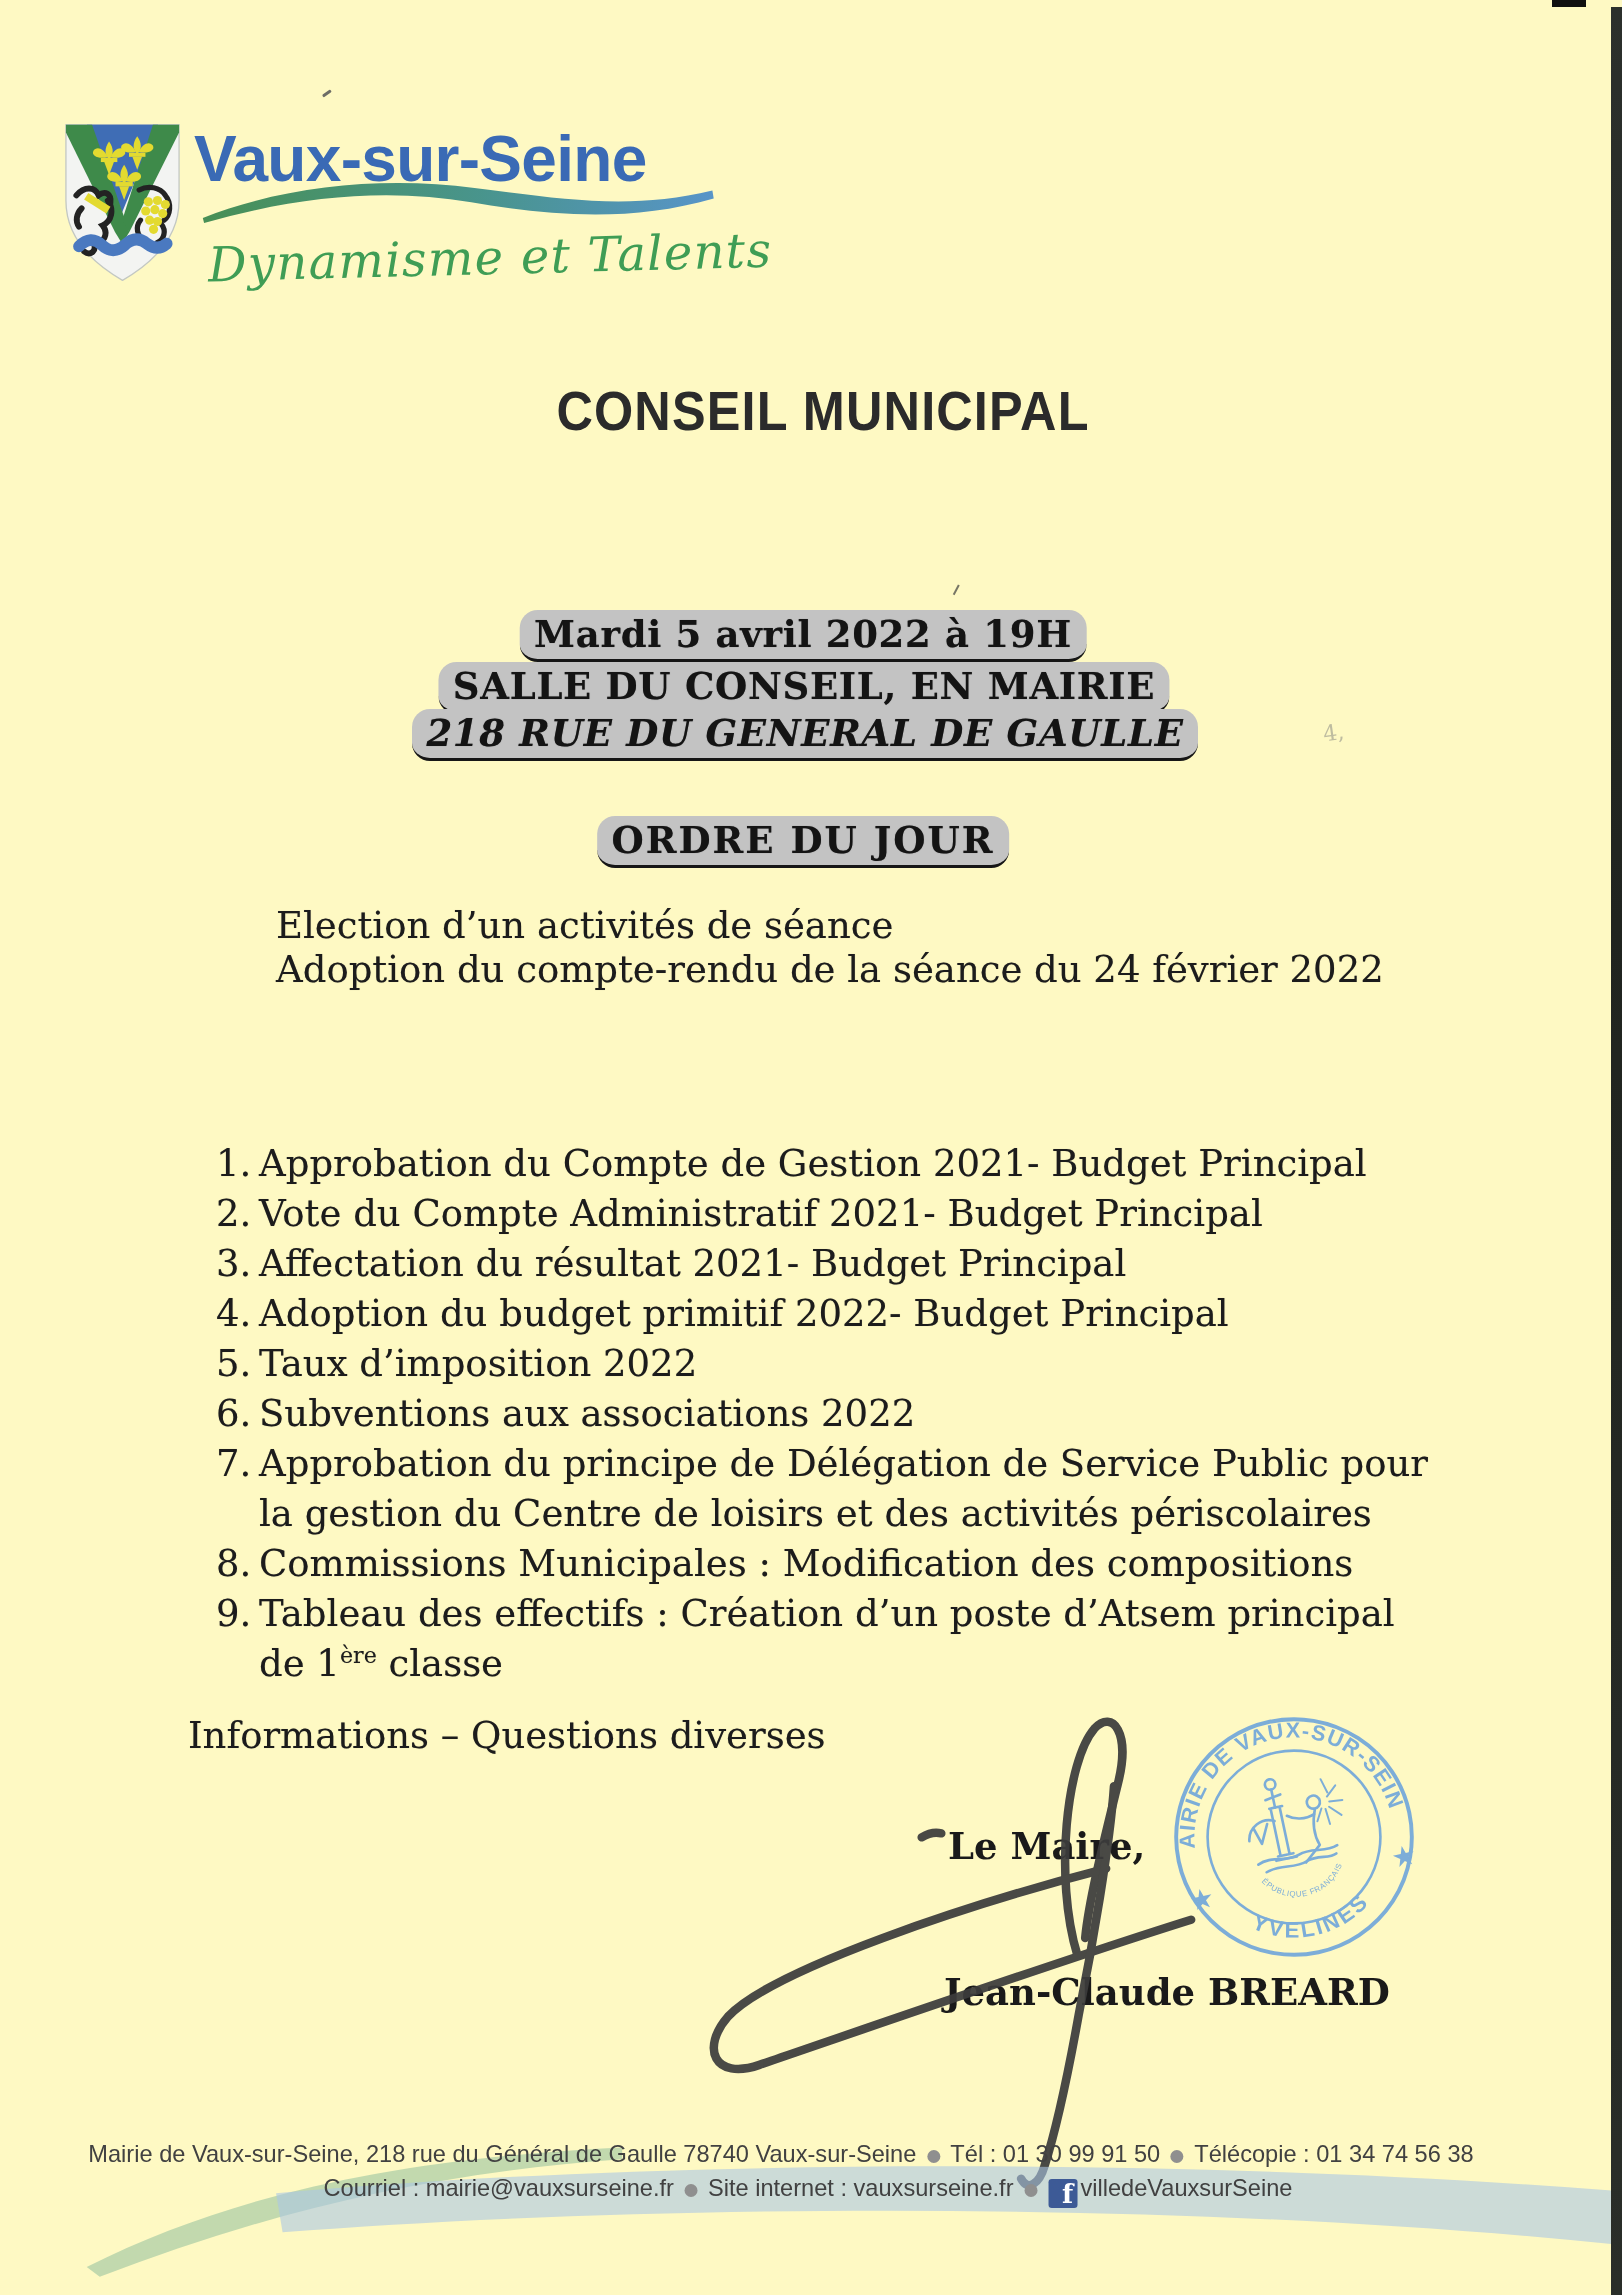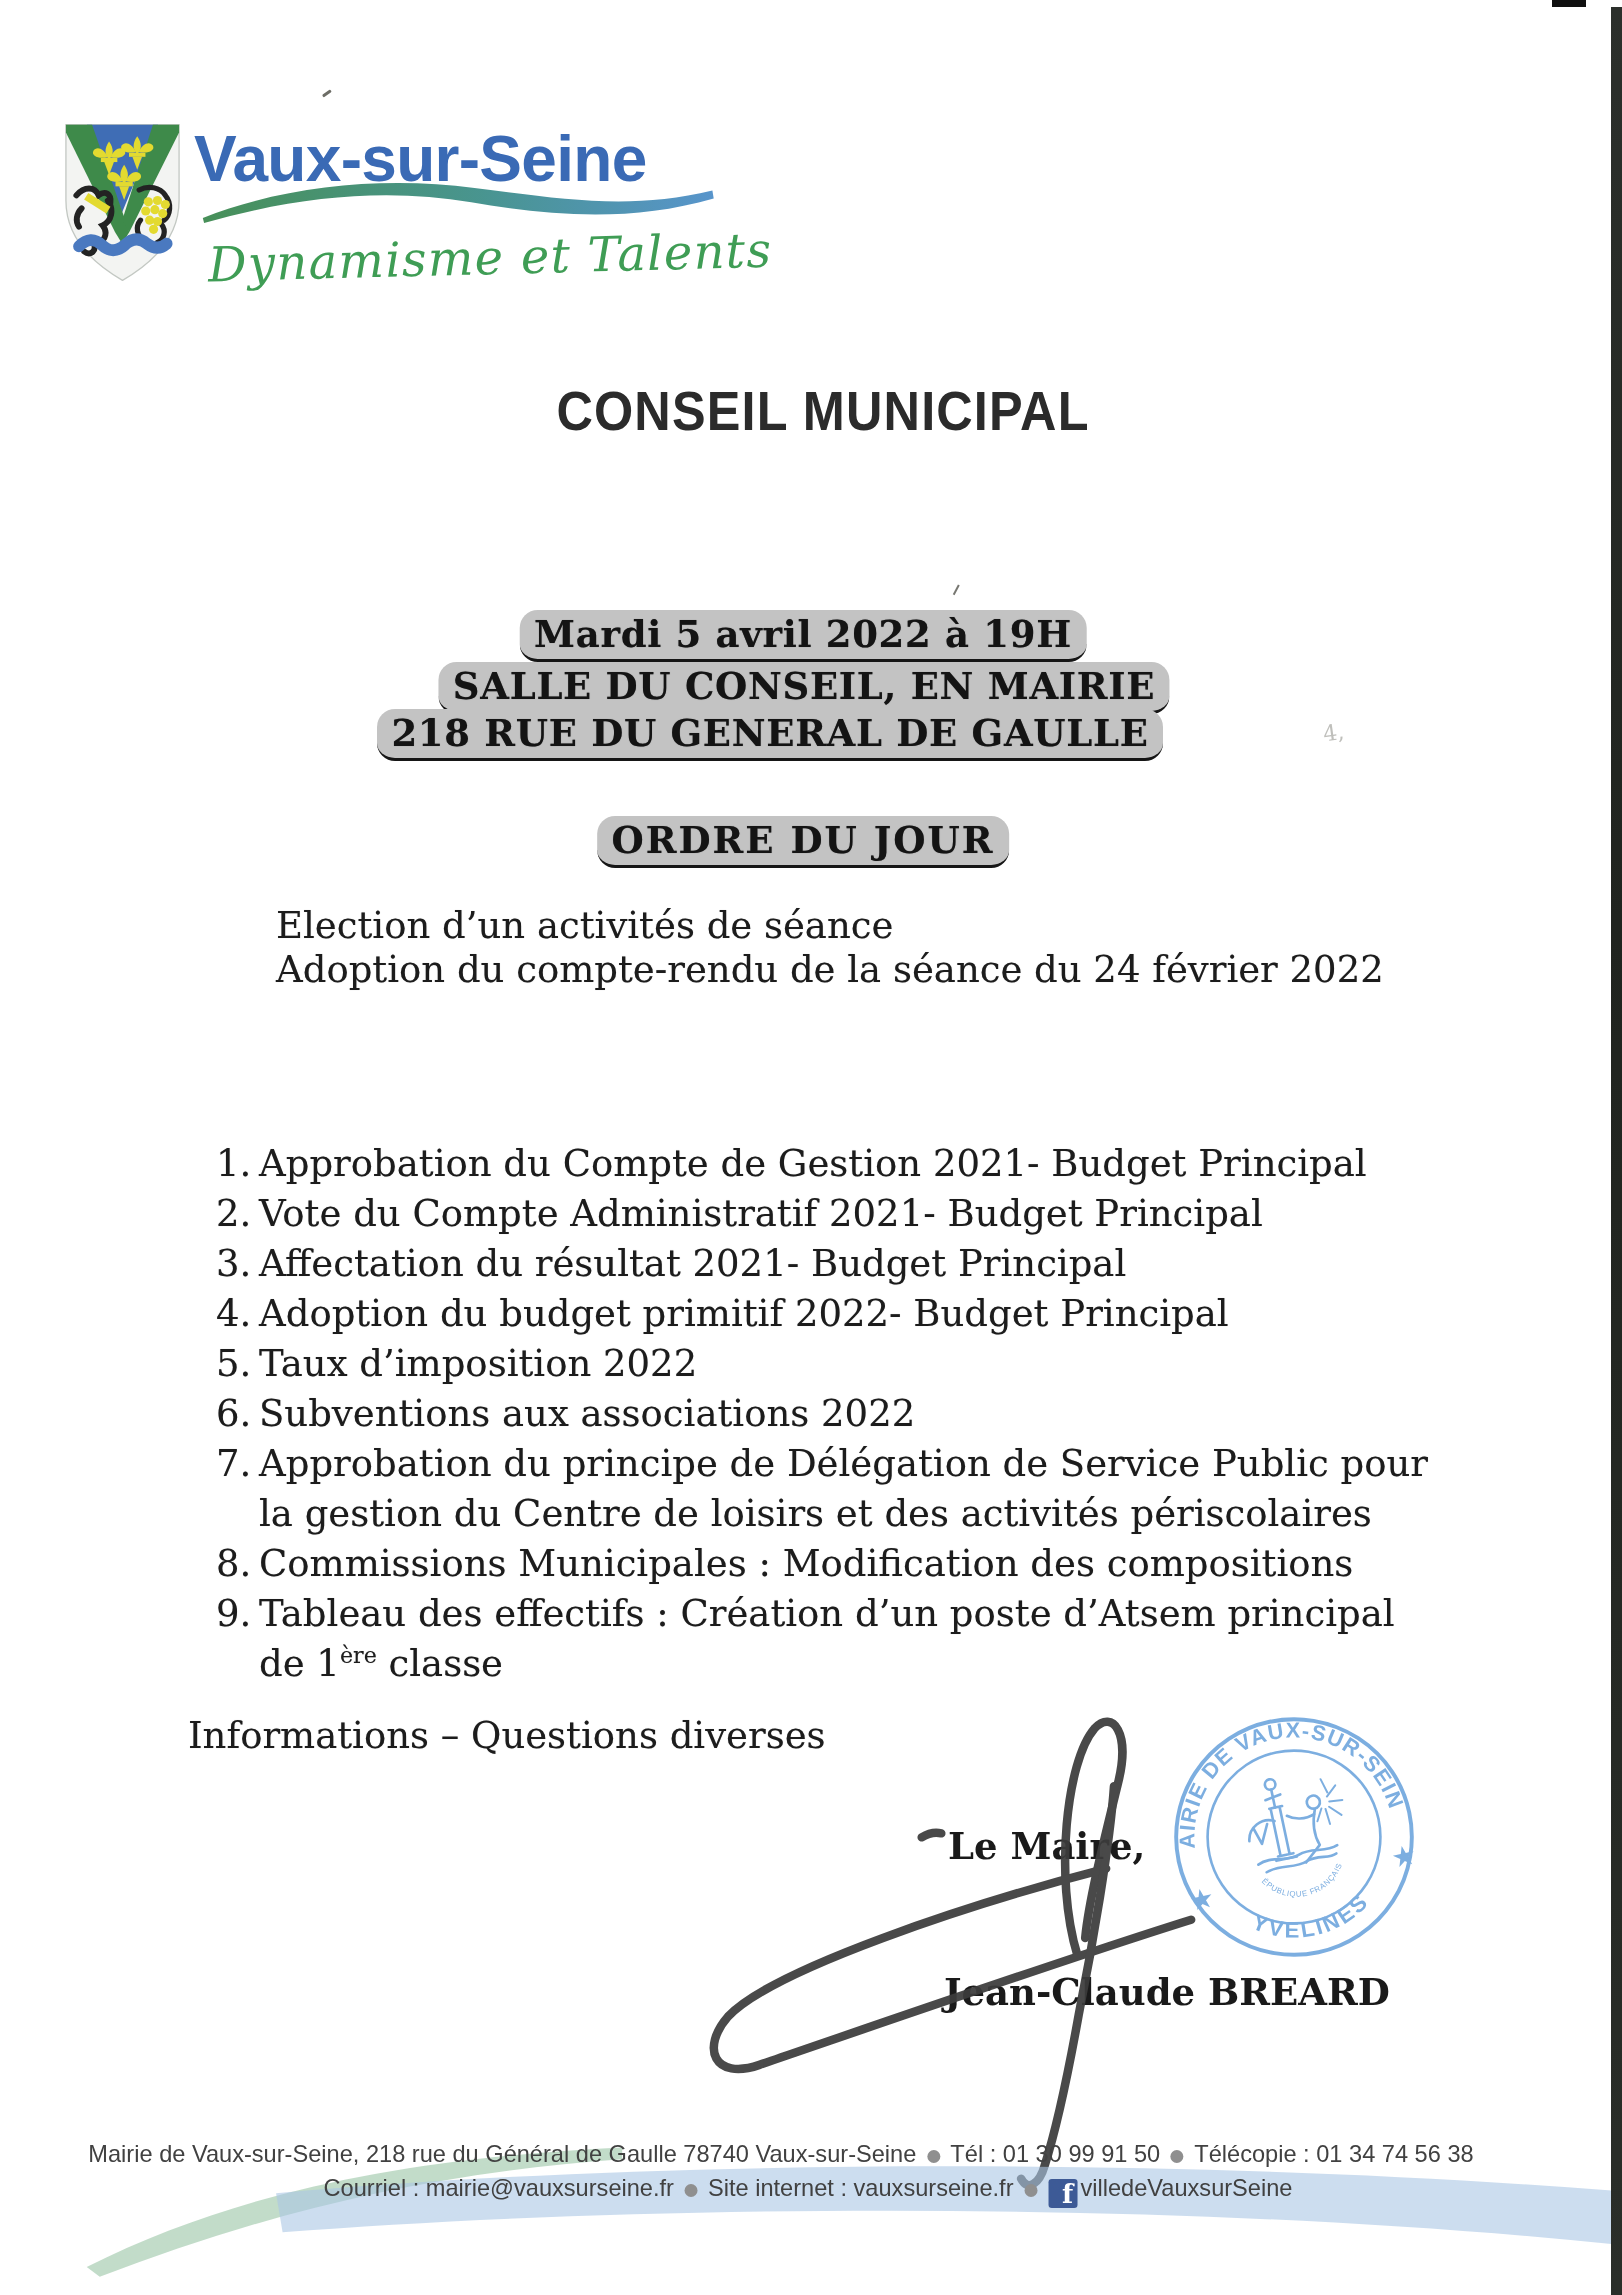--- a/index.html
+++ b/index.html
@@ -1,37 +1,37 @@
 <!DOCTYPE html>
 <html style="font-size:10.5px"><head>
 <meta charset="utf-8">
 <style>
   html,body{margin:0;padding:0;background:#777;}
-  #page{position:relative;width:1623px;height:2295px;background:#ffffff;overflow:hidden;
+  #page{position:relative;width:1623px;height:2295px;background:#fef9c3;overflow:hidden;
         font-family:"DejaVu Serif",serif;color:#1c1c1c;}
   .abs{position:absolute;}
 
   
   .city-name{left:194px;top:122px;font-family:"Liberation Sans",sans-serif;font-weight:bold;
              font-size:64px;letter-spacing:-0.7px;color:#3a6ab5;white-space:nowrap;}
   .tagline{left:208px;top:229px;font-size:48px;font-style:italic;letter-spacing:1.3px;
            color:#3f9d55;white-space:nowrap;transform:rotate(-1.5deg);font-family:"DejaVu Serif",serif;}
 
   
   .doc-title{left:823px;top:378px;transform:translateX(-50%) scaleX(.9);
              font-family:"Liberation Sans",sans-serif;font-size:56px;font-weight:bold;
              letter-spacing:1.3px;color:#2b2b2b;white-space:nowrap;}
 
   
   .hl{background:#c3c3c3;border-bottom:3.9px solid #161616;padding:2px 14.4px 3.3px;
       font-weight:bold;font-size:37px;letter-spacing:0.7px;color:#141414;white-space:nowrap;
       transform:translateX(-50%);text-shadow:0 0 0.7px rgba(20,20,20,.55);border-radius:18px;}
   .hl-1{left:803px;top:610px;}
   .hl-2{left:804px;top:662px;}
-  .hl-3{left:770px;top:709px;}
+  .hl-3{left:805px;top:709px;font-style:italic;}
   .hl-4{left:803px;top:804px;letter-spacing:2px;margin-top:12px;}
 
   
   .preamble{left:276px;top:904px;font-size:37px;line-height:44px;white-space:nowrap;
             text-shadow:0 0 0.7px rgba(25,25,25,.4);}
   .agenda{left:216px;top:1139px;font-size:37px;line-height:50px;white-space:nowrap;
           text-shadow:0 0 0.7px rgba(25,25,25,.4);}
   .agenda .num{display:inline-block;width:43px;}
   .agenda .cont{padding-left:43px;}
   sup{font-size:60%;vertical-align:super;line-height:0;}

